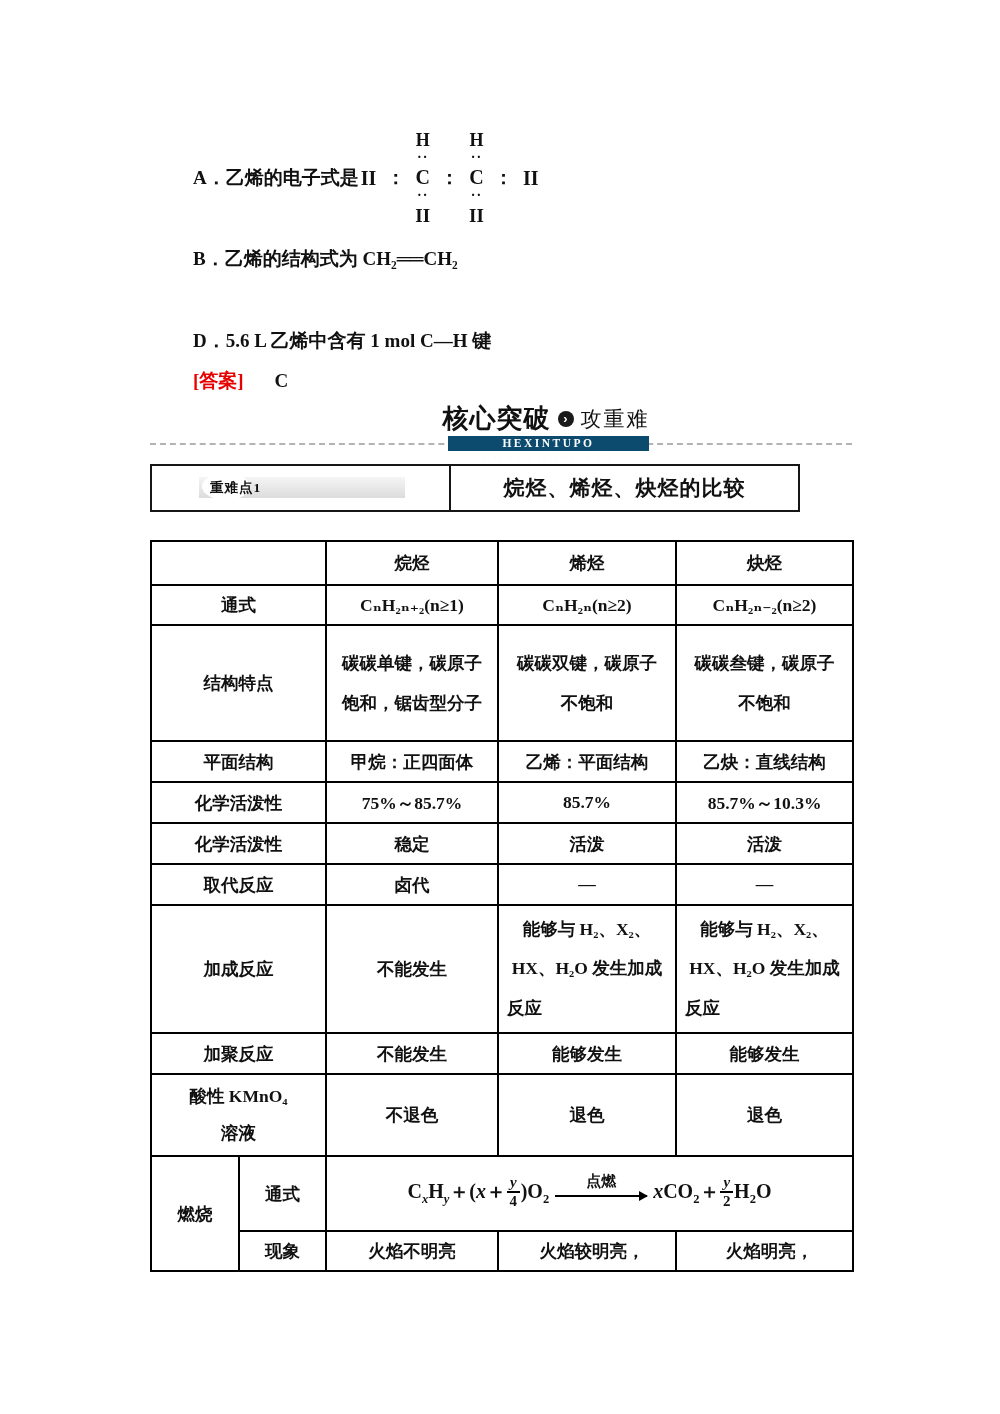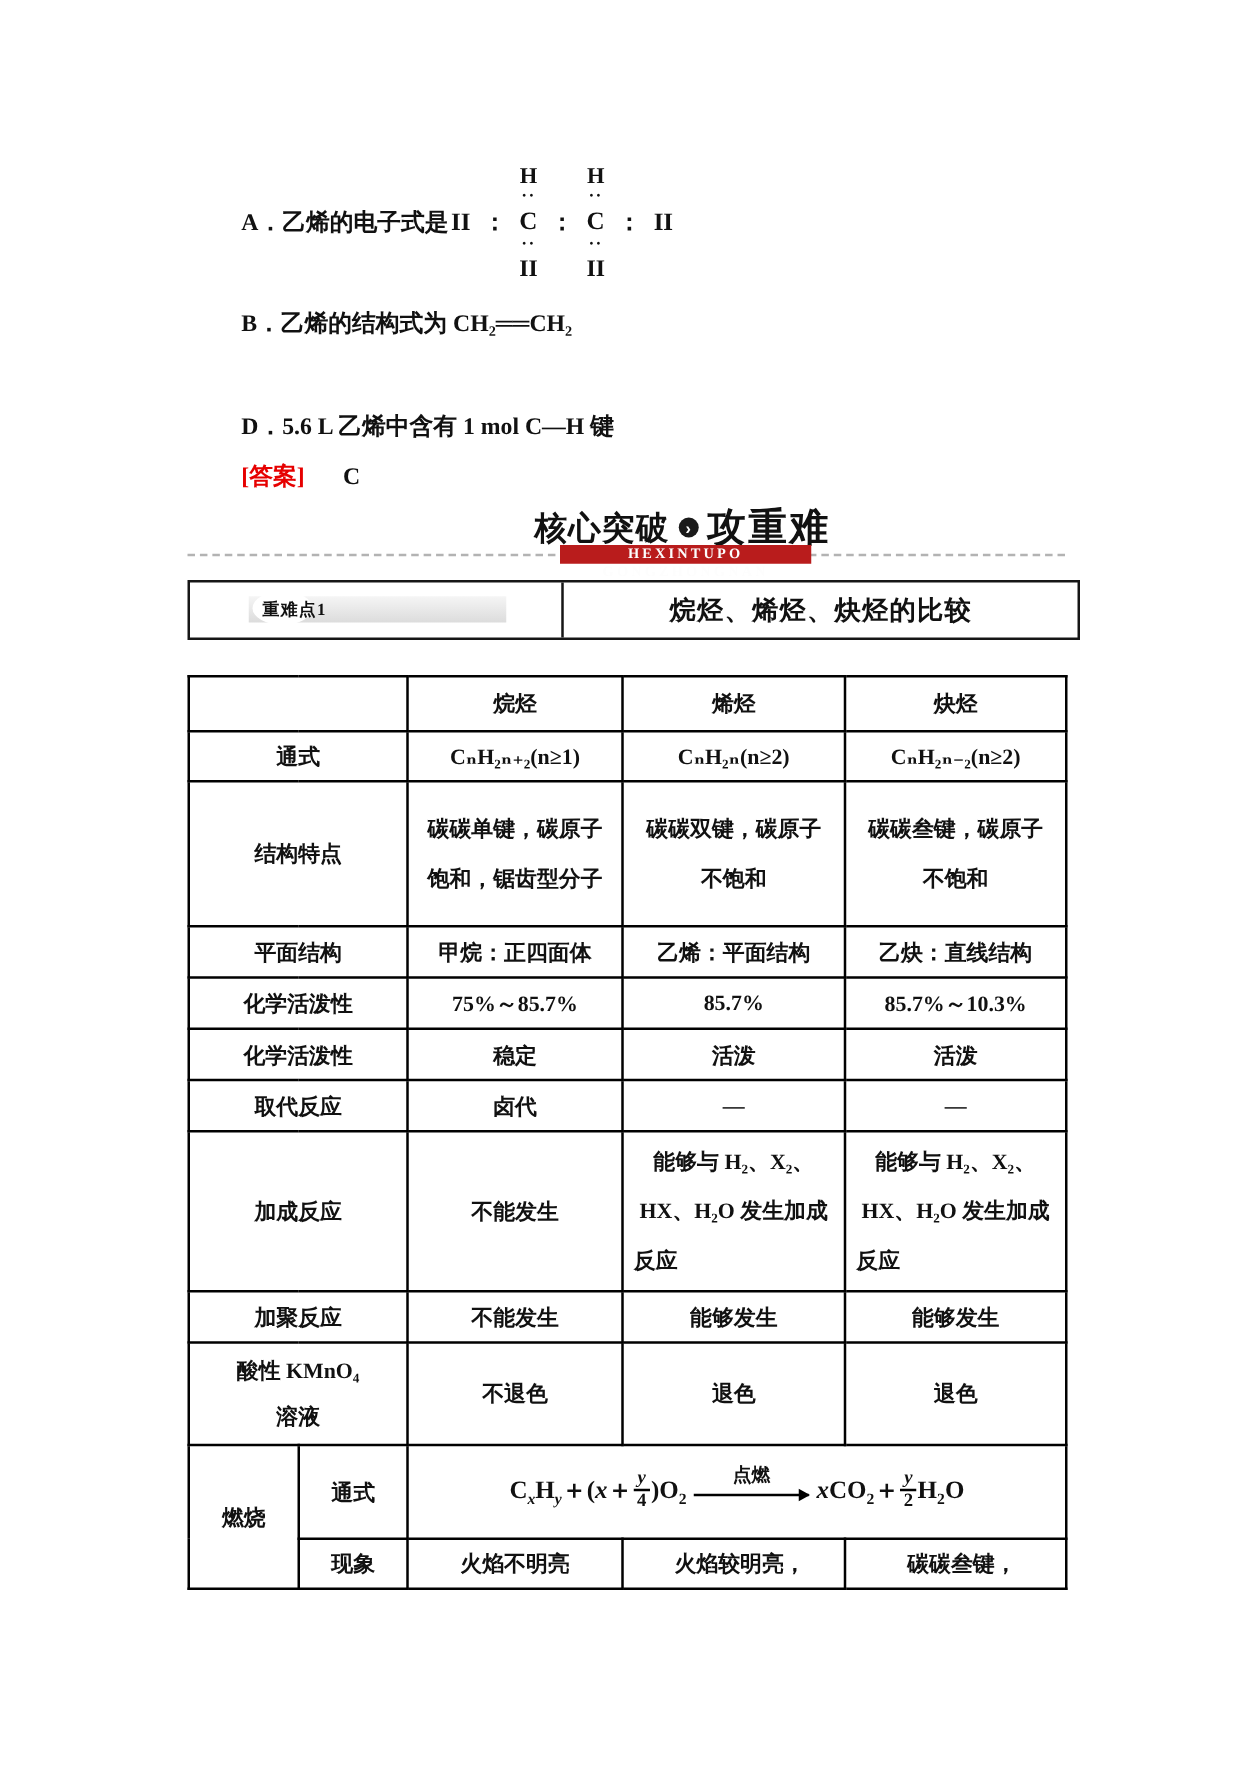--- a/index.html
+++ b/index.html
@@ -48,36 +48,36 @@
     transform:translateX(45px);
     font-family:"Liberation Sans","DejaVu Sans",sans-serif;
   }
   .sec-hdr-left{font-size:26px;font-weight:700;letter-spacing:1px;}
   .sec-hdr-icon{
     width:16px;height:16px;border-radius:50%;
     background:#1a1a1a;color:#fff;
     display:inline-flex;align-items:center;justify-content:center;
     font-size:13px;font-weight:900;line-height:1;
   }
-  .sec-hdr-right{font-size:31px;font-weight:700;letter-spacing:2px;}
+  .sec-hdr-right{font-size:21px;font-weight:400;letter-spacing:2px;}
 
   .dash-line{
     position:absolute;top:443px;left:150px;width:702px;
     border-top:2px dashed #b3b3b3;
   }
   .sub-bar{
     position:absolute;top:436px;left:448px;width:201px;height:15px;
-    background:#b91c1c;color:#fdfdfd;
+    background:#0c4a6e;color:#fdfdfd;
     font-size:11.5px;letter-spacing:2.5px;font-weight:700;
     text-align:center;line-height:15px;
   }
 
   
   .topic-box{
-    position:absolute;top:464px;left:150px;width:714px;height:48px;
+    position:absolute;top:464px;left:150px;width:650px;height:48px;
     border:2px solid #161616;box-sizing:border-box;display:flex;
   }
   .topic-left{width:297px;border-right:2px solid #161616;position:relative;}
   .badge{
     position:absolute;left:47px;top:11px;width:206px;height:21px;
     background:linear-gradient(#f5f5f5,#dcdcdc);
   }
   .badge-circle{
     position:absolute;left:3px;top:-4px;width:48px;height:27px;
     background:#fff;border-radius:50%;
@@ -285,18 +285,18 @@
       <td class="lbl">通式</td>
       <td colspan="3" class="eq-cell">
         <span class="equation"><span>C</span><sub class="it">x</sub><span>H</span><sub class="it">y</sub><span>＋(</span><span class="it">x</span><span>＋</span><span class="frac"><span class="frac-num">y</span><span class="frac-den">4</span></span><span>)O</span><sub>2</sub><span class="rxn-arrow"><span class="rxn-label">点燃</span><span class="rxn-line"></span></span><span class="it">x</span><span>CO</span><sub>2</sub><span>＋</span><span class="frac"><span class="frac-num">y</span><span class="frac-den">2</span></span><span>H</span><sub>2</sub><span>O</span></span>
       </td>
     </tr>
 
     <tr style="height:40px">
       <td class="lbl">现象</td>
       <td>火焰不明亮</td>
       <td class="phen-left">火焰较明亮，</td>
-      <td class="phen-left">碳碳叁键，</td>
+      <td class="phen-left">火焰明亮，</td>
     </tr>
   </tbody>
     </table>
 
 </div>
 
 </body></html>

